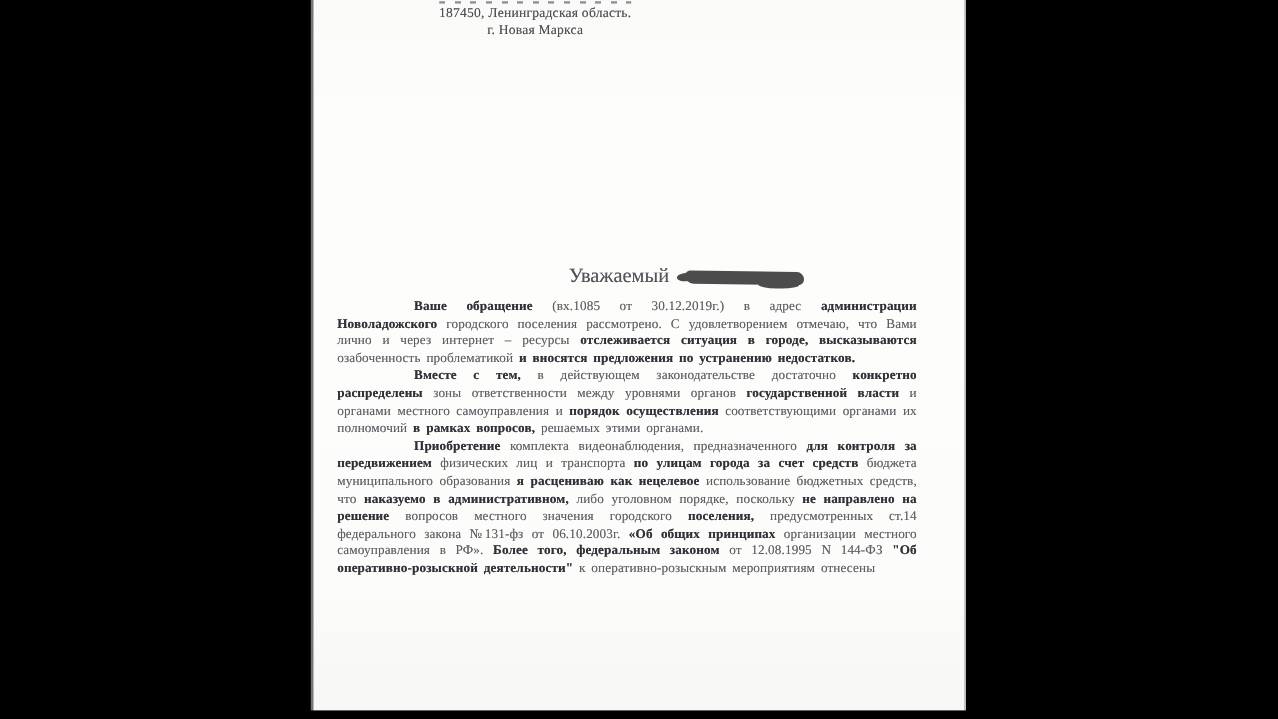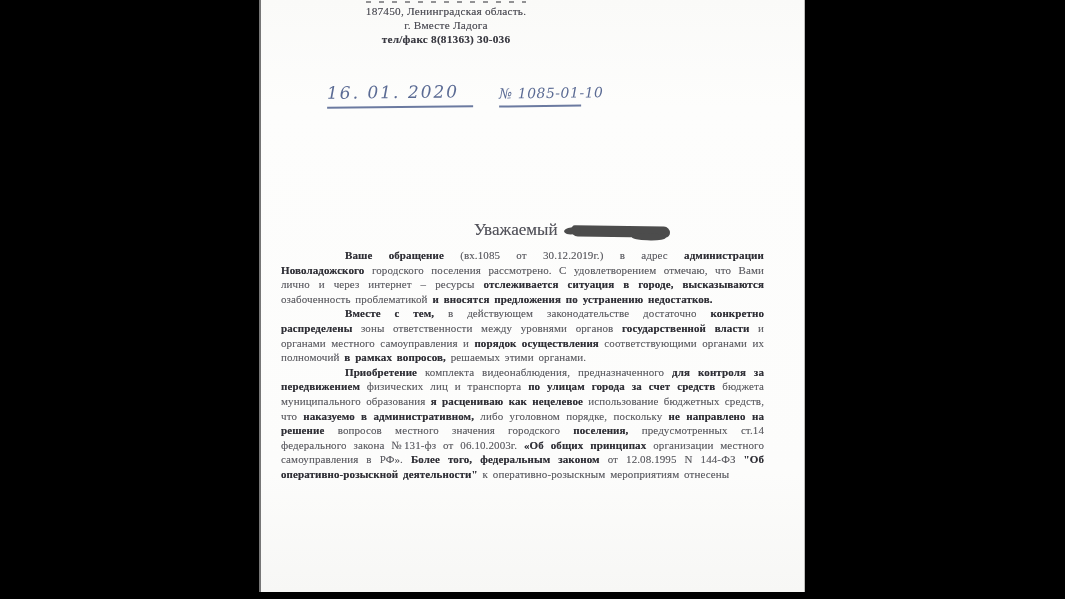--- a/index.html
+++ b/index.html
@@ -113,28 +113,23 @@
   .seg-b { font-weight:700; color:#303037; text-shadow:0 0 .5px rgba(45,45,52,.6); }
 </style>
 </head>
 <body>
 
 <div class="paper">
 
   <div class="letterhead">
     <div class="lh-clip"></div>
     <div class="lh-line">187450, Ленинградская область.</div>
-    <div class="lh-line">г. Вместе Ладога</div>
-    <div class="lh-line bold">тел/факс 8(81363) 30-036</div>
+    <div class="lh-line">г. Новая Маркса</div>
   </div>
 
-  <div class="refline">
-    <span class="hw-date">16. 01. 2020</span>
-    <span class="hw-num">№ 1085-01-10</span>
-  </div>
 
   <div class="salutation">
     <span>Уважаемый</span>
     <span class="redaction"></span>
   </div>
 
   <div class="letter-body">
       <p class="para"><span class="seg-b">Ваше обращение</span><span> (вх.1085 от 30.12.2019г.) в адрес </span><span class="seg-b">администрации Новоладожского</span><span> городского поселения рассмотрено. С удовлетворением отмечаю, что Вами лично и через интернет – ресурсы </span><span class="seg-b">отслеживается ситуация в городе, высказываются</span><span> озабоченность проблематикой </span><span class="seg-b">и вносятся предложения по устранению недостатков.</span></p>
       <p class="para"><span class="seg-b">Вместе с тем,</span><span> в действующем законодательстве достаточно </span><span class="seg-b">конкретно распределены</span><span> зоны ответственности между уровнями органов </span><span class="seg-b">государственной власти</span><span> и органами местного самоуправления и </span><span class="seg-b">порядок осуществления</span><span> соответствующими органами их полномочий </span><span class="seg-b">в рамках вопросов,</span><span> решаемых этими органами.</span></p>
       <p class="para"><span class="seg-b">Приобретение</span><span> комплекта видеонаблюдения, предназначенного </span><span class="seg-b">для контроля за передвижением</span><span> физических лиц и транспорта </span><span class="seg-b">по улицам города за счет средств</span><span> бюджета муниципального образования </span><span class="seg-b">я расцениваю как нецелевое</span><span> использование бюджетных средств, что </span><span class="seg-b">наказуемо в административном,</span><span> либо уголовном порядке, поскольку </span><span class="seg-b">не направлено на решение</span><span> вопросов местного значения городского </span><span class="seg-b">поселения,</span><span> предусмотренных ст.14 федерального закона №131-фз от 06.10.2003г. </span><span class="seg-b">«Об общих принципах</span><span> организации местного самоуправления в РФ». </span><span class="seg-b">Более того, федеральным законом</span><span> от 12.08.1995 N 144-ФЗ </span><span class="seg-b">"Об оперативно-розыскной деятельности"</span><span> к оперативно-розыскным мероприятиям отнесены</span></p>

